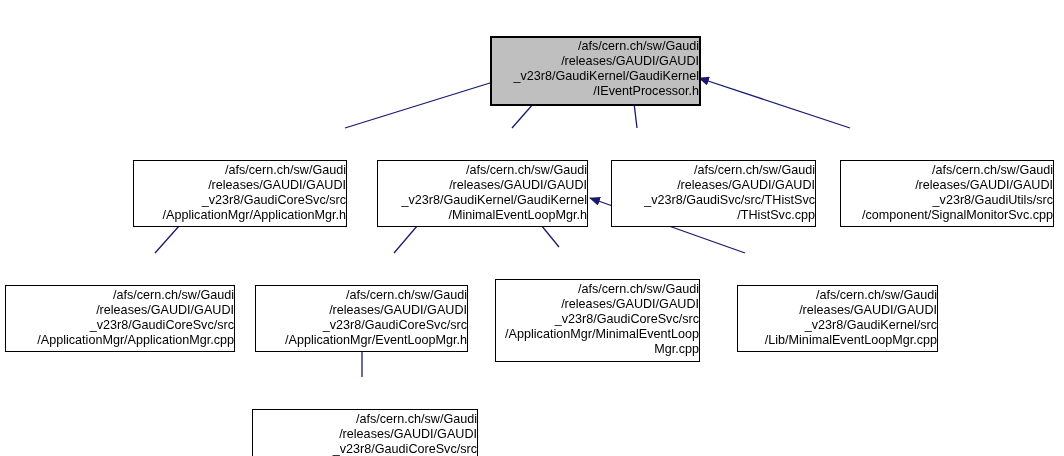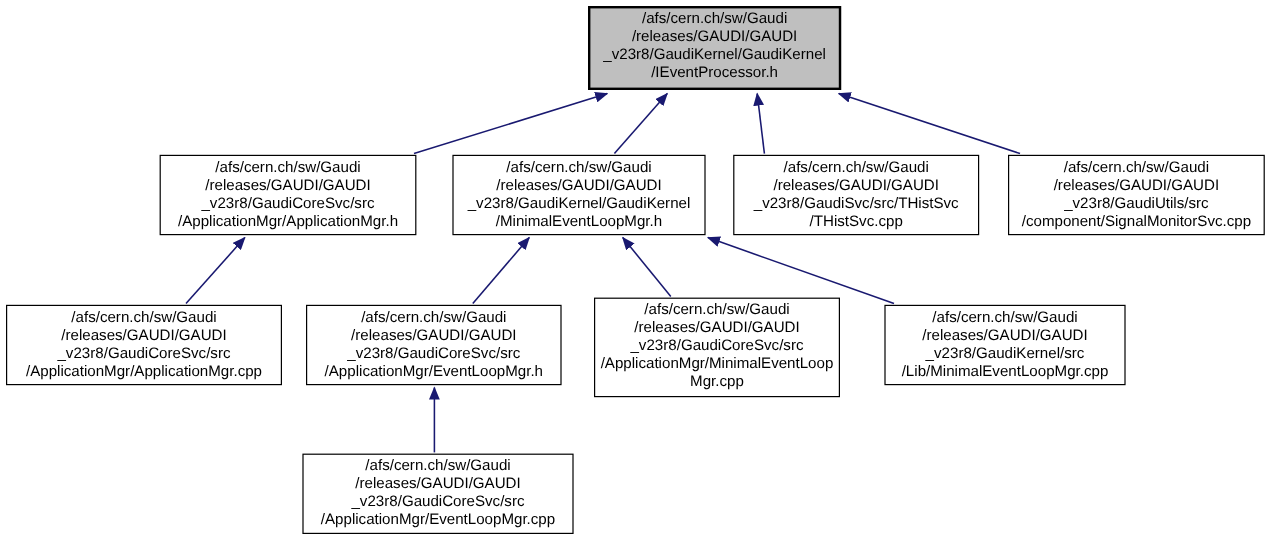--- a/index.html
+++ b/index.html
@@ -23,25 +23,26 @@
     height: 456px;
   }
   .node {
     position: absolute;
     box-sizing: border-box;
     background: #ffffff;
     border: 1px solid #000000;
     color: #000000;
     font-size: 12.6px;
     line-height: 15px;
-    text-align: center;
+    text-align: right;
     white-space: pre-line;
     padding-top: 2px;
     cursor: pointer;
     overflow: hidden;
+    margin-top: 31px;
   }
   .node.root {
     background: #bfbfbf;
     border-width: 2px;
     padding-top: 1px;
   }
   
   .n0 { left: 490px; top: 5px;   width: 211px; height: 70px; }
   .n1 { left: 133px; top: 129px; width: 214px; height: 67px; }
   .n2 { left: 377px; top: 129px; width: 211px; height: 67px; }

